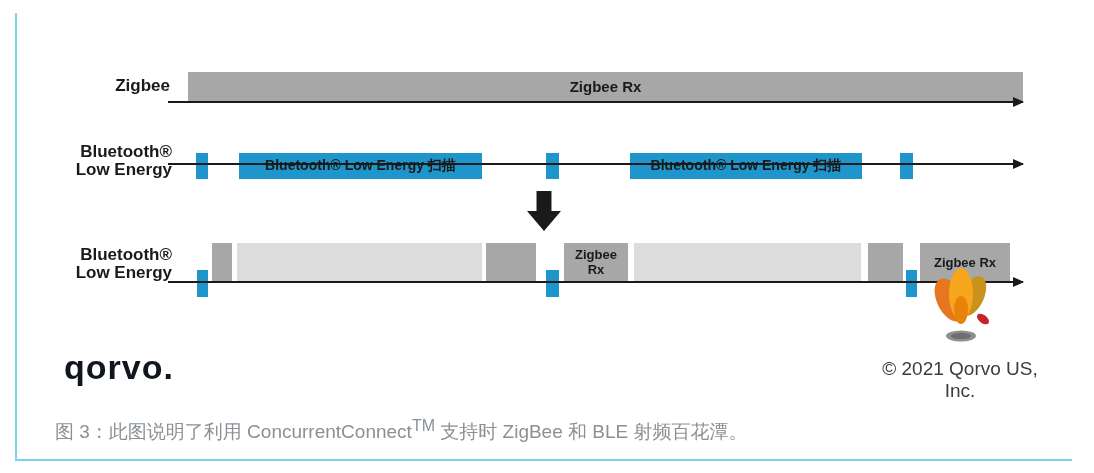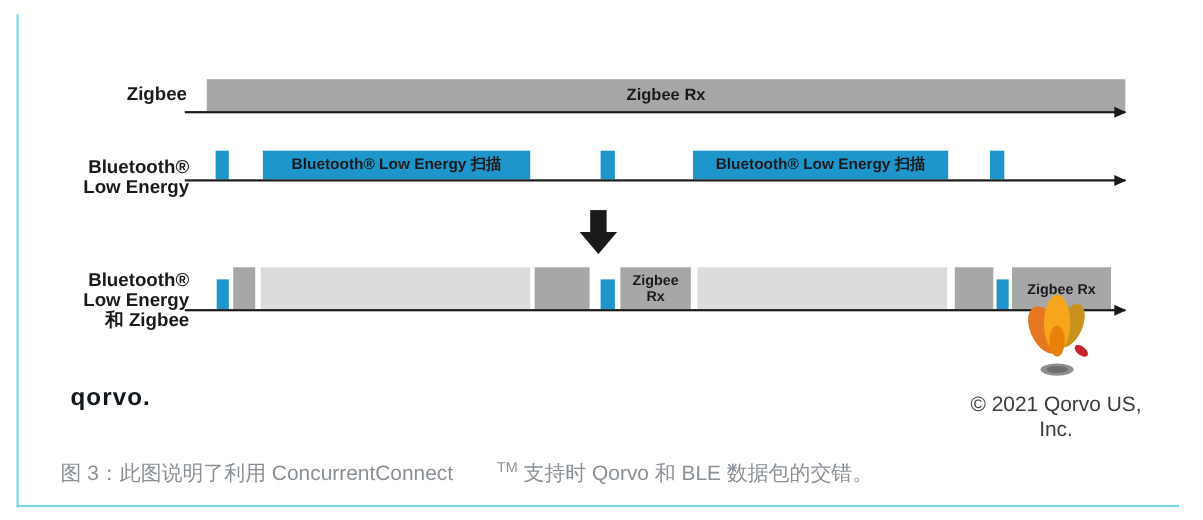--- a/index.html
+++ b/index.html
@@ -13,39 +13,39 @@
   .fig-bg{position:absolute;left:15px;top:13px;width:1057px;height:380px;background:var(--panel-blue);}
   .inner-panel{position:absolute;left:55px;top:55px;width:977px;height:335px;background:#ffffff;}
 
   .rowlabel{position:absolute;color:var(--ink);font-weight:bold;font-size:17px;
             line-height:18px;text-align:right;}
   .baseline{position:absolute;height:2px;background:var(--ink);z-index:3;}
   .ahead{position:absolute;width:0;height:0;border-left:11px solid var(--ink);
          border-top:5px solid transparent;border-bottom:5px solid transparent;z-index:4;}
   .gbar{position:absolute;background:var(--bar-gray);z-index:2;}
   .lbar{position:absolute;background:var(--light-gray);z-index:2;}
-  .pulse{position:absolute;background:var(--blue);z-index:2;}
+  .pulse{position:absolute;background:var(--blue);z-index:2;margin-top:16px;}
   .bartext{color:var(--ink);font-weight:bold;font-size:15px;display:flex;
            align-items:center;justify-content:center;}
   .blocktext{color:var(--ink);font-weight:bold;font-size:13px;line-height:15px;
              display:flex;align-items:center;justify-content:center;text-align:center;}
   .big-arrow{position:absolute;left:527px;top:191px;width:34px;height:40px;background:var(--ink);
              clip-path:polygon(28% 0,72% 0,72% 50%,100% 50%,50% 100%,0 50%,28% 50%);z-index:5;}
 
-  .qorvo{position:absolute;left:64px;top:348px;font-size:22px;font-weight:bold;
+  .qorvo{position:absolute;left:64px;top:348px;font-size:34px;font-weight:bold;
          letter-spacing:1px;color:#10151e;text-transform:lowercase;}
   .wm-flame{position:absolute;left:928px;top:266px;z-index:6;}
   .wm-text{position:absolute;left:885px;top:342px;width:150px;text-align:center;
            font-size:12px;font-weight:bold;letter-spacing:3px;color:var(--watermark-gray);z-index:6;}
   .copyright{position:absolute;left:880px;top:358px;width:160px;text-align:center;
              font-size:19px;color:var(--copyright-ink);z-index:6;}
 
   .caption{position:absolute;left:55px;top:417px;width:960px;font-size:19px;
            color:var(--caption-gray);z-index:6;}
-  .caption sup{font-size:13px;vertical-align:super;margin-left:40px;}
+  .caption sup{font-size:16px;vertical-align:super;}
 </style>
 </head>
 <body>
 
 <div class="canvas">
 
   <div class="fig-bg"></div>
   <div class="frame"></div>
   <div class="inner-panel"></div>
 
@@ -64,21 +64,20 @@
   <div class="pulse bartext" style="left:630px;top:137px;width:232px;height:26px;font-size:14px;">Bluetooth® Low Energy 扫描</div>
   <div class="pulse" style="left:900px;top:137px;width:13px;height:26px;"></div>
   <div class="baseline" style="left:168px;top:163px;width:855px;"></div>
   <div class="ahead" style="left:1013px;top:159px;"></div>
 
   <div class="big-arrow"></div>
 
   <div class="rowlabel" style="left:55px;top:246px;width:117px;">
     <div>Bluetooth®</div>
     <div>Low Energy</div>
-    <div>和 Zigbee</div>
   </div>
 
   <div class="pulse" style="left:197px;top:254px;width:11px;height:27px;"></div>
   <div class="gbar" style="left:212px;top:243px;width:20px;height:38px;"></div>
   <div class="lbar" style="left:237px;top:243px;width:245px;height:38px;"></div>
   <div class="gbar" style="left:486px;top:243px;width:50px;height:38px;"></div>
   <div class="pulse" style="left:546px;top:254px;width:13px;height:27px;"></div>
   <div class="gbar blocktext" style="left:564px;top:243px;width:64px;height:38px;">
     <div>
       <div>Zigbee</div>
@@ -99,16 +98,16 @@
     <ellipse cx="45" cy="30" rx="11" ry="21" fill="#C9921C" transform="rotate(24 45 30)"></ellipse>
     <ellipse cx="33" cy="28" rx="12" ry="26" fill="#F6A51D"></ellipse>
     <ellipse cx="33" cy="44" rx="7" ry="14" fill="#E8820B"></ellipse>
     <ellipse cx="55" cy="53" rx="7" ry="4" fill="#C4242C" transform="rotate(38 55 53)"></ellipse>
     <ellipse cx="33" cy="70" rx="15" ry="5.5" fill="#8F8F8F"></ellipse>
     <ellipse cx="33" cy="70" rx="10" ry="3.2" fill="#6E6E6E"></ellipse>
   </svg>
   <div class="copyright">© 2021 Qorvo US, Inc.</div>
 
   <div class="caption">
-    <span>图 3：此图说明了利用 ConcurrentConnect</span><sup>TM</sup><span> 支持时 Qorvo 和 BLE 数据包的交错。</span>
+    <span>图 3：此图说明了利用 ConcurrentConnect</span><sup>TM</sup><span> 支持时 ZigBee 和 BLE 射频百花潭。</span>
   </div>
 
 </div>
 
 </body></html>

